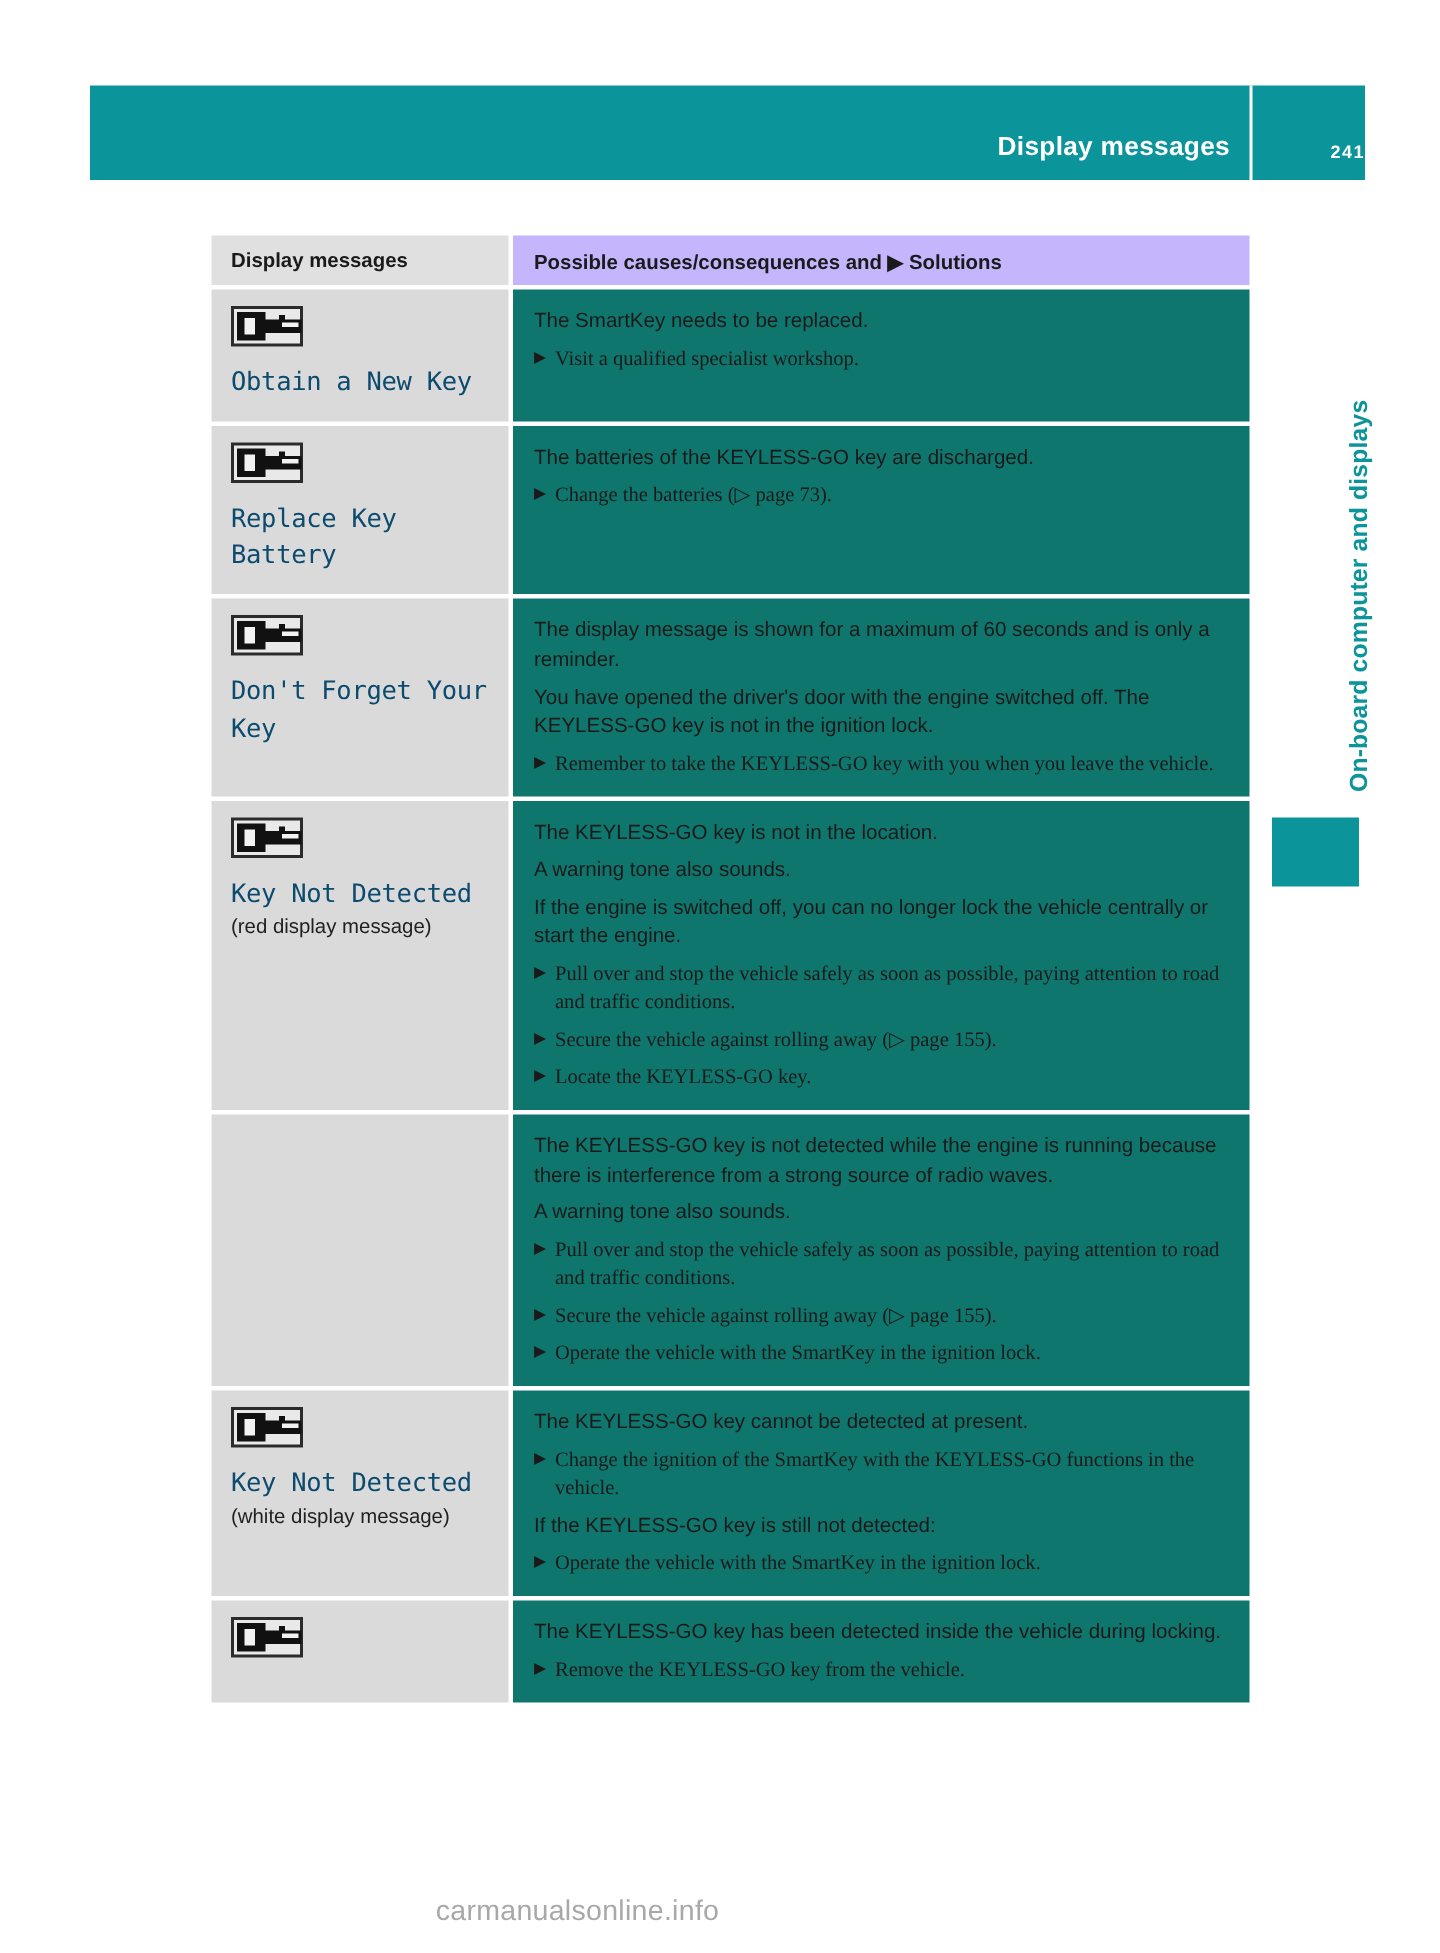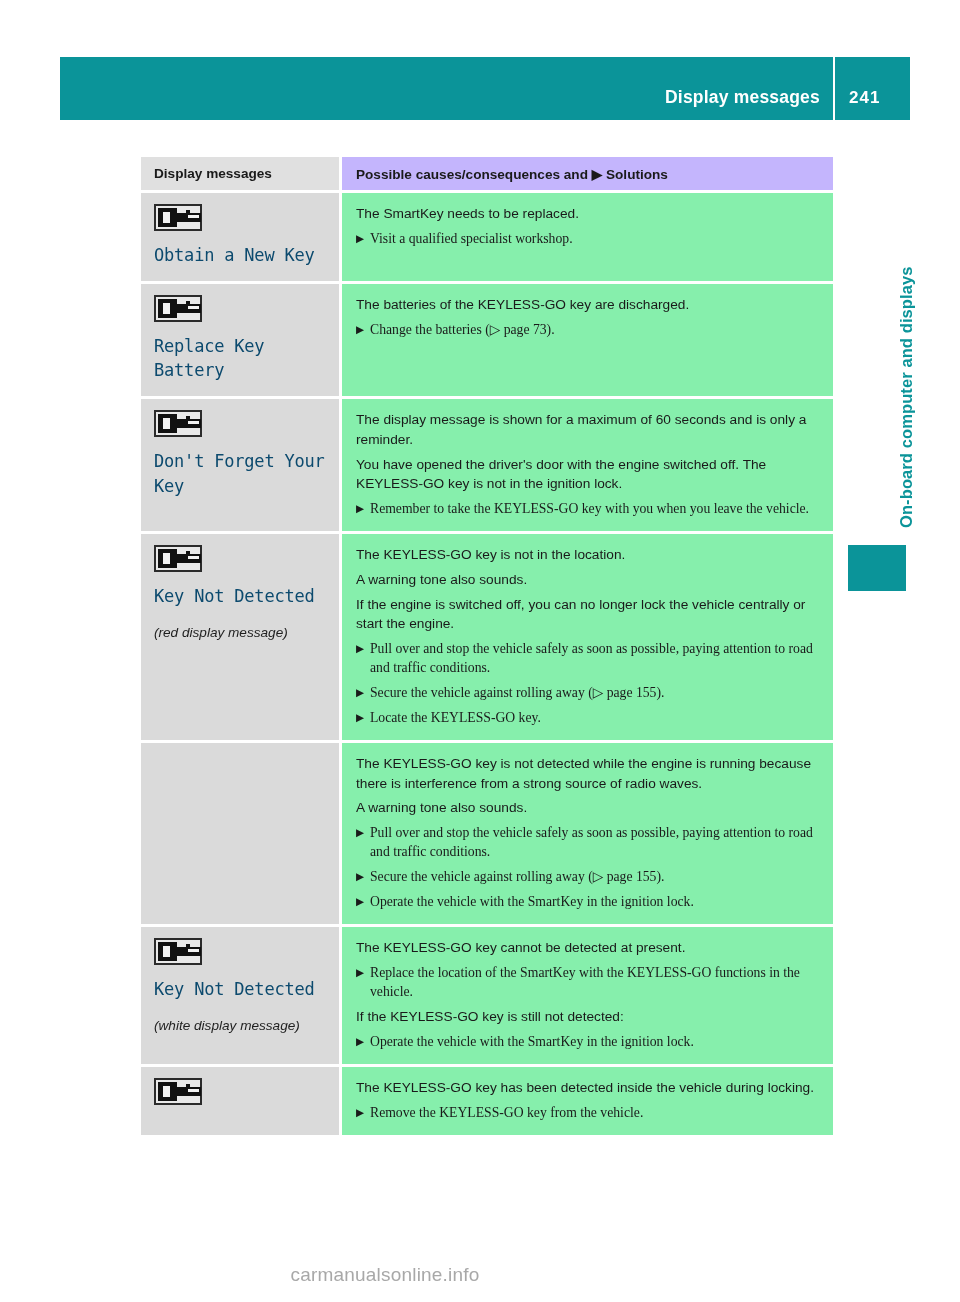--- a/index.html
+++ b/index.html
@@ -38,26 +38,27 @@
     padding: 0 13px 12px 0;
     white-space: nowrap;
   }
   .header-divider {
     width: 2px;
     background: #ffffff;
     height: 63px;
   }
   .header-page {
     color: #ffffff;
-    font-size: 17px;
+    font-size: 12px;
     font-weight: bold;
     letter-spacing: 1px;
     padding: 0 0 12px 14px;
     width: 75px;
     white-space: nowrap;
+    text-align: right;
   }
 
   
   .side-label {
     position: absolute;
     right: 44px;
     top: 168px;
     height: 360px;
     writing-mode: vertical-rl;
     transform: rotate(180deg);
@@ -91,21 +92,21 @@
   .trow:last-child { margin-bottom: 0; }
 
   .col-left {
     width: 198px;
     background: #dadada;
     padding: 11px 12px 14px 13px;
     flex: 0 0 198px;
   }
   .col-right {
     flex: 1 1 auto;
-    background: #86efac;
+    background: #0f766e;
     margin-left: 3px;
     padding: 11px 14px 13px 14px;
   }
 
   
   .trow.head .col-left,
   .trow.head .col-right {
     background: #e0e0e0;
     padding-top: 9px;
     padding-bottom: 8px;
@@ -168,22 +169,21 @@
     font-family: "DejaVu Sans Mono", monospace;
     font-size: 17px;
     line-height: 1.42;
     color: #0c4a6e;
     letter-spacing: -0.2px;
   }
   .msg-note {
     font-size: 13.6px;
     line-height: 1.38;
     color: #1f1f1f;
-    margin-top: 16px;
-    font-style: italic;
+    margin-top: 1px;
   }
 
   
   .para {
     font-size: 13.7px;
     line-height: 1.43;
     color: #1a1a1a;
     margin-bottom: 5px;
   }
   .para:last-child { margin-bottom: 0; }
@@ -357,21 +357,21 @@
           <div class="k-shaft"></div>
           <div class="k-notch"></div>
       </div>
       <div class="msg-name">Key Not Detected</div>
       <div class="msg-note">(white display message)</div>
     </div>
     <div class="col-right">
       <div class="para">The KEYLESS-GO key cannot be detected at present.</div>
       <div class="bullet">
         <span class="mark">▶</span>
-        <span class="btext">Replace the location of the SmartKey with the KEYLESS-GO functions in the vehicle.</span>
+        <span class="btext">Change the ignition of the SmartKey with the KEYLESS-GO functions in the vehicle.</span>
       </div>
       <div class="para">If the KEYLESS-GO key is still not detected:</div>
       <div class="bullet">
         <span class="mark">▶</span>
         <span class="btext">Operate the vehicle with the SmartKey in the ignition lock.</span>
       </div>
     </div>
   </div>
 
   <div class="trow">

